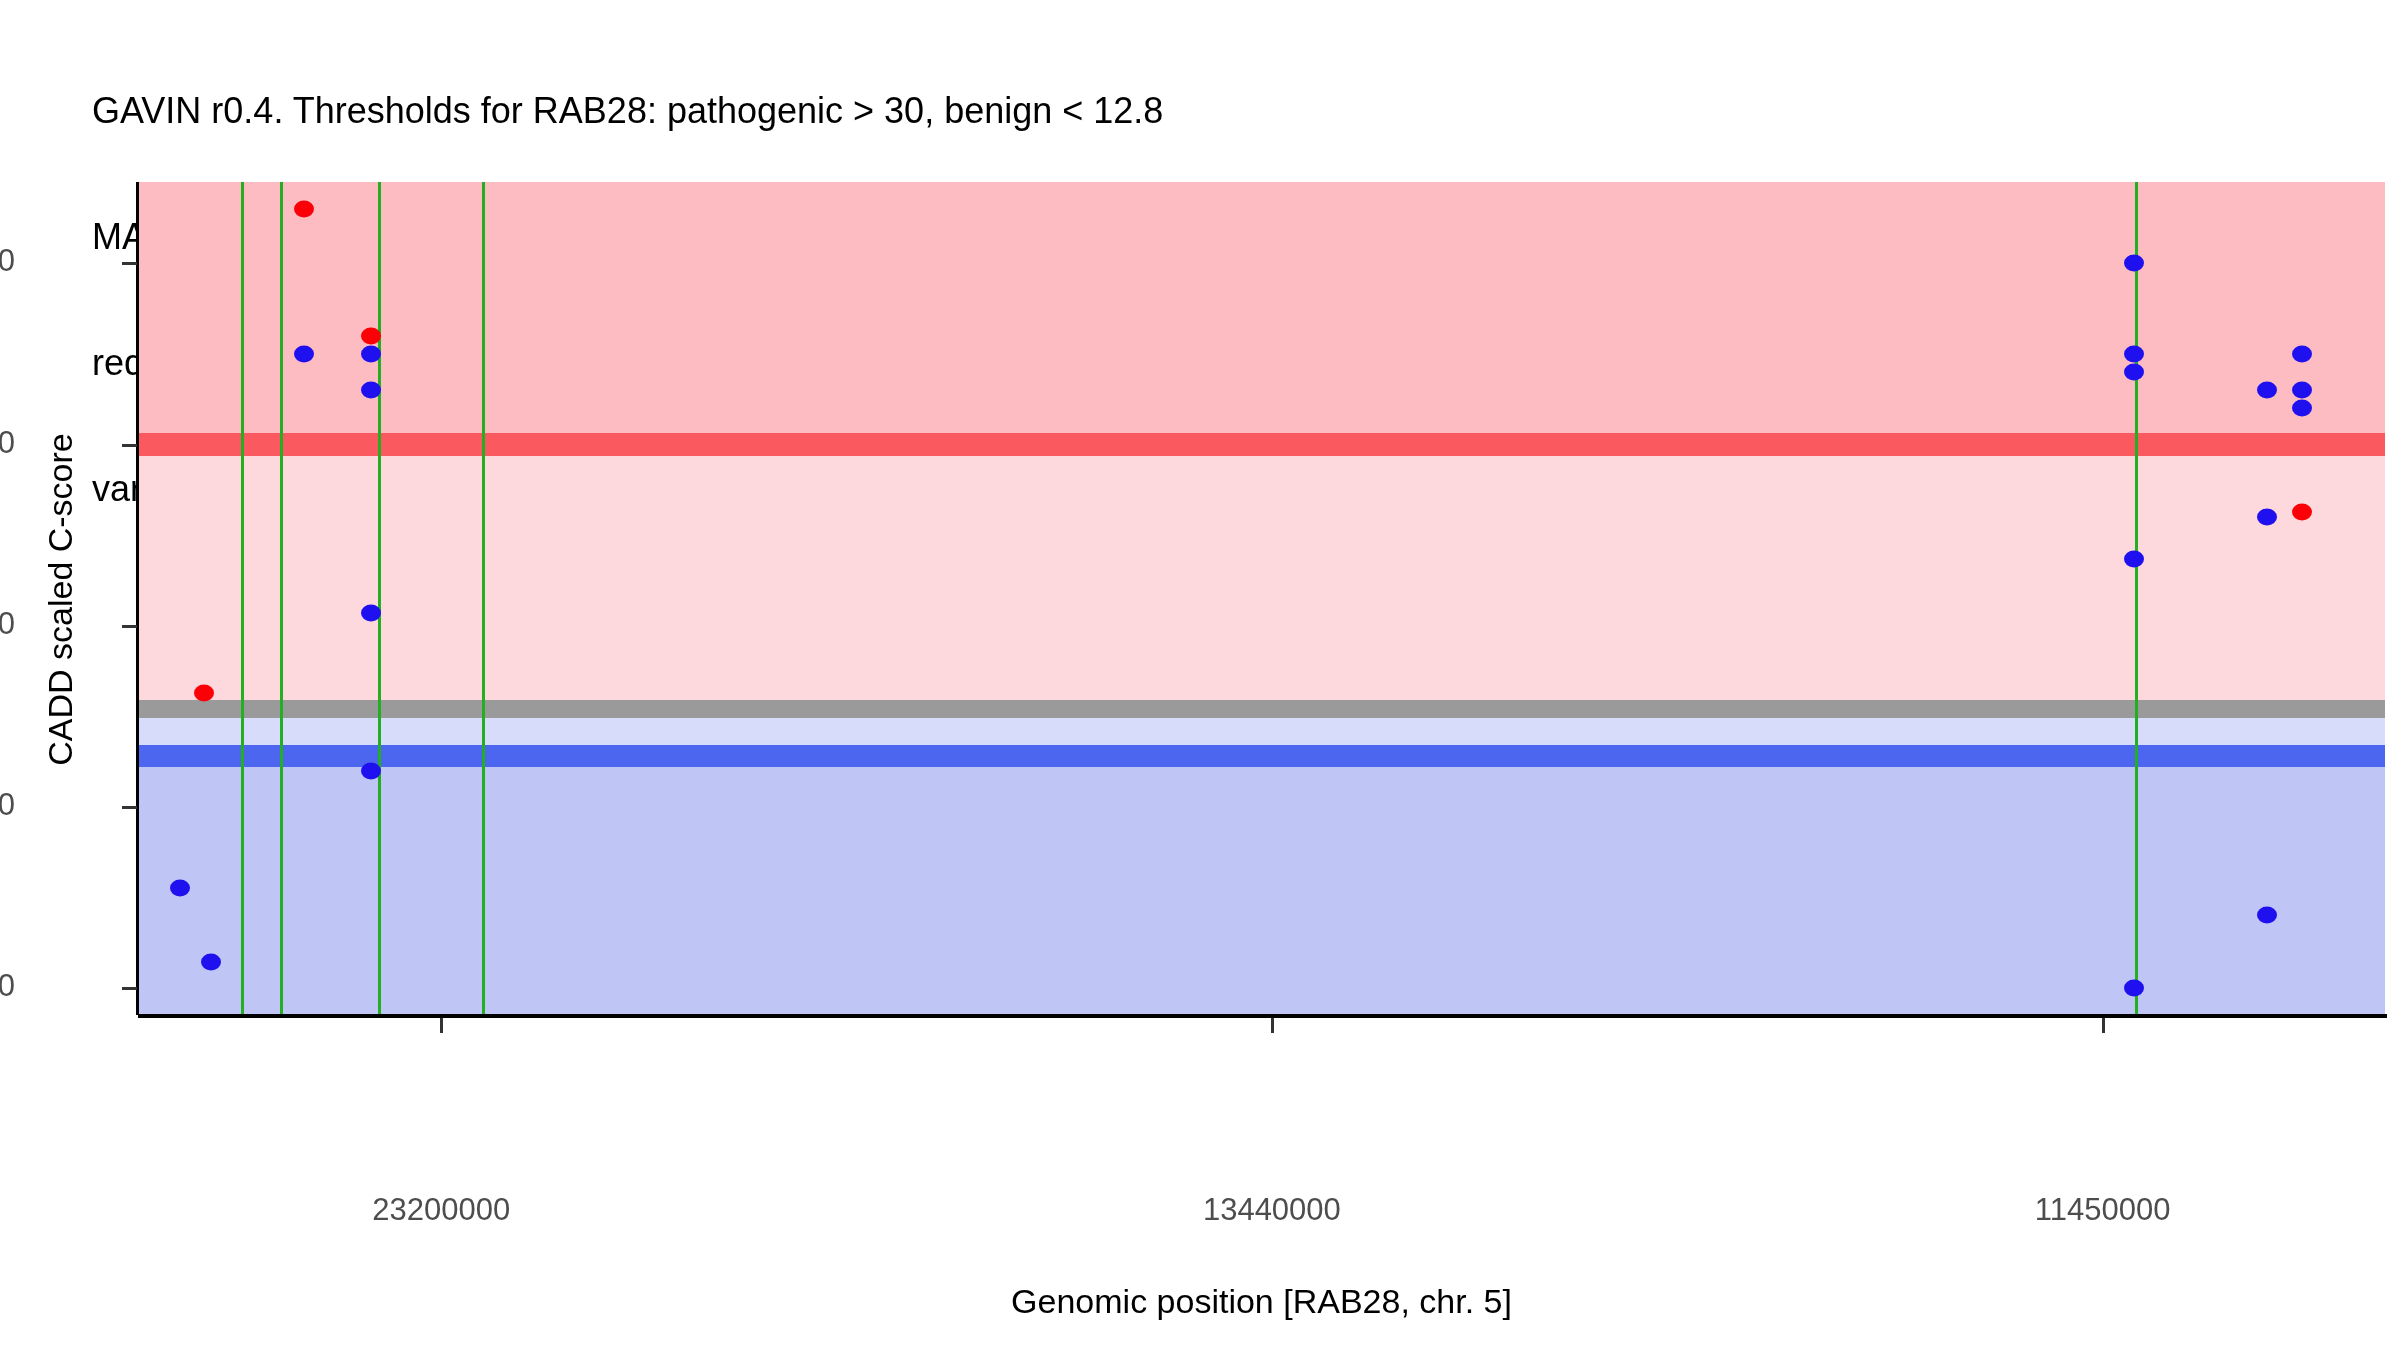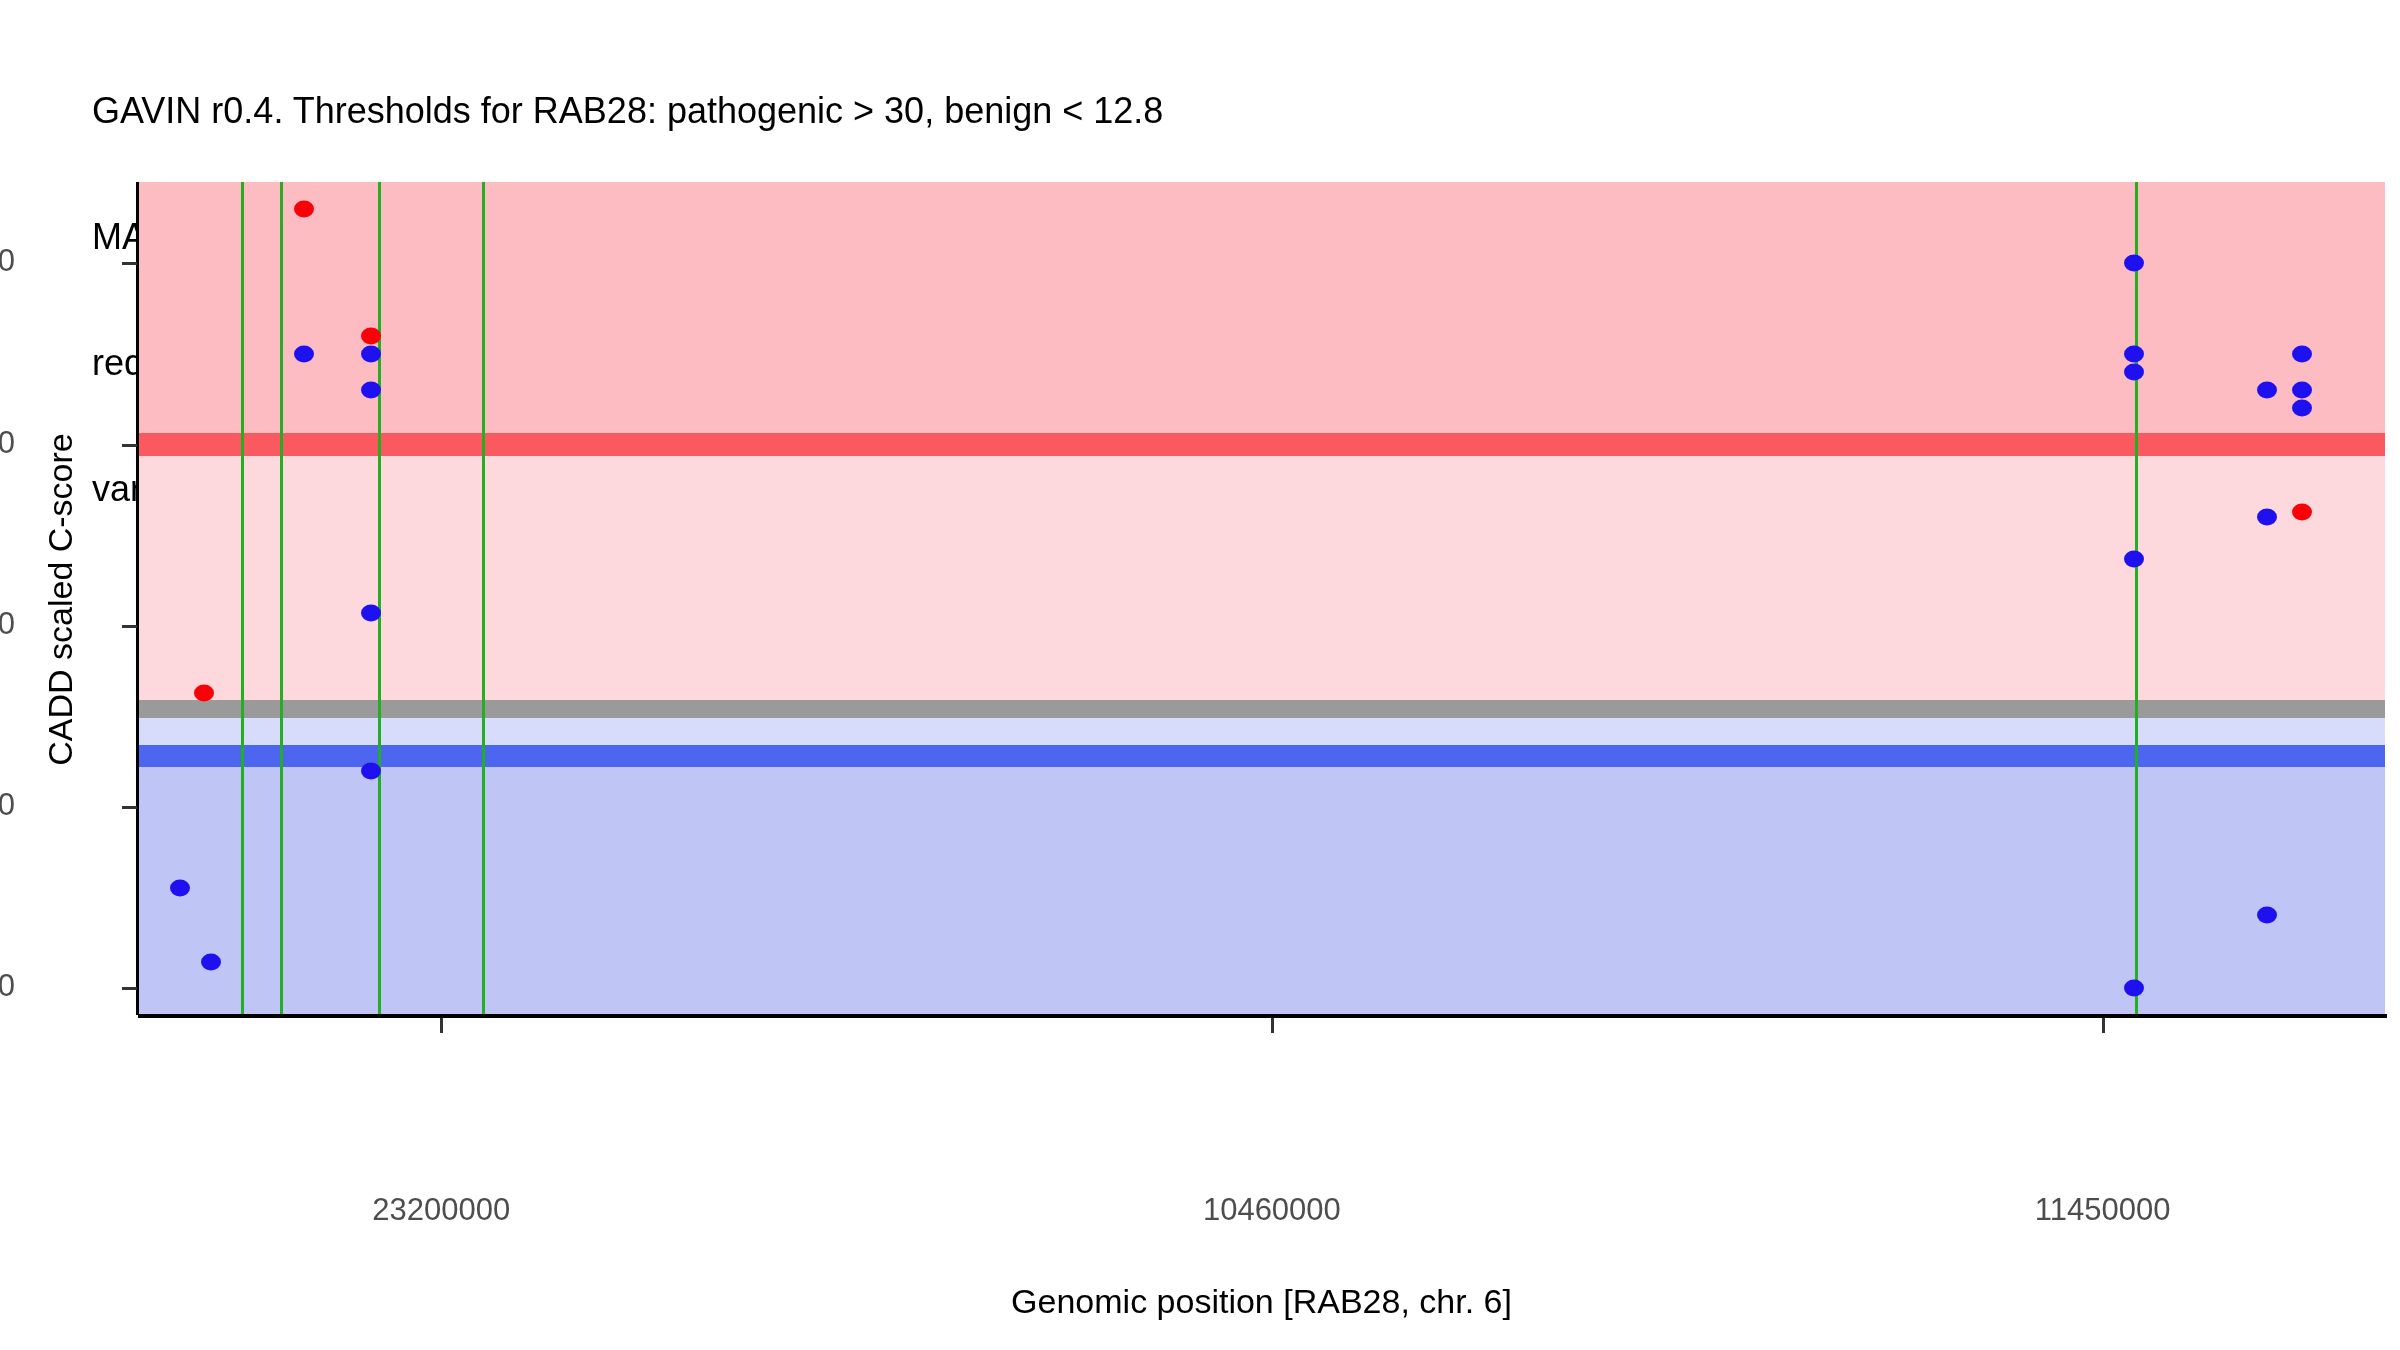--- a/index.html
+++ b/index.html
@@ -93,31 +93,31 @@
       <div class="pt blue" title="rarity &amp; impact matched gnomAD variants" style="left: 2128.63px; top: 733.402px; background: rgb(31, 16, 240);"></div>
       <div class="pt blue" title="rarity &amp; impact matched gnomAD variants" style="left: 2163.93px; top: 172.033px; background: rgb(31, 16, 240);"></div>
       <div class="pt blue" title="rarity &amp; impact matched gnomAD variants" style="left: 2163.93px; top: 208.25px; background: rgb(31, 16, 240);"></div>
       <div class="pt blue" title="rarity &amp; impact matched gnomAD variants" style="left: 2163.93px; top: 226.359px; background: rgb(31, 16, 240);"></div>
     </div>
 
   <div id="yaxis"></div>
   <div id="xaxis"></div>
 
   <div id="ylab">CADD scaled C-score</div>
-  <div id="xlab">Genomic position [RAB28, chr. 6]</div>
+  <div id="xlab">Genomic position [RAB28, chr. 5]</div>
 
 <div class="ytick" style="top: 986.837px;"></div>
     <div class="ytlabel" style="top: 967.837px;">0</div>
     <div class="ytick" style="top: 805.75px;"></div>
     <div class="ytlabel" style="top: 786.75px;">10</div>
     <div class="ytick" style="top: 624.663px;"></div>
     <div class="ytlabel" style="top: 605.663px;">20</div>
     <div class="ytick" style="top: 443.576px;"></div>
     <div class="ytlabel" style="top: 424.576px;">30</div>
     <div class="ytick" style="top: 262.489px;"></div>
     <div class="ytlabel" style="top: 243.489px;">40</div>
     <div class="xtick" style="left: 440.2px;"></div>
     <div class="xtlabel" style="left: 441.2px;">23200000</div>
     <div class="xtick" style="left: 1270.88px;"></div>
-    <div class="xtlabel" style="left: 1271.88px;">10460000</div>
+    <div class="xtlabel" style="left: 1271.88px;">13440000</div>
     <div class="xtick" style="left: 2101.57px;"></div>
     <div class="xtlabel" style="left: 2102.57px;">11450000</div>
   </div>
 
 </body></html>

